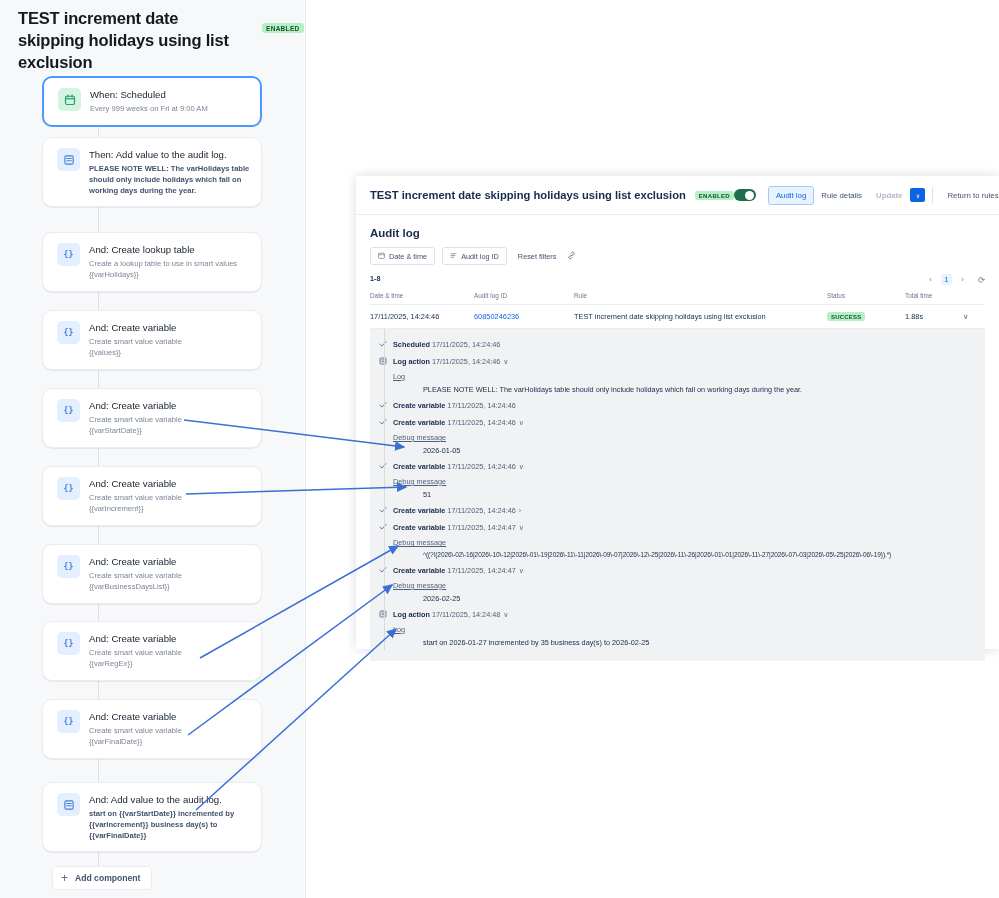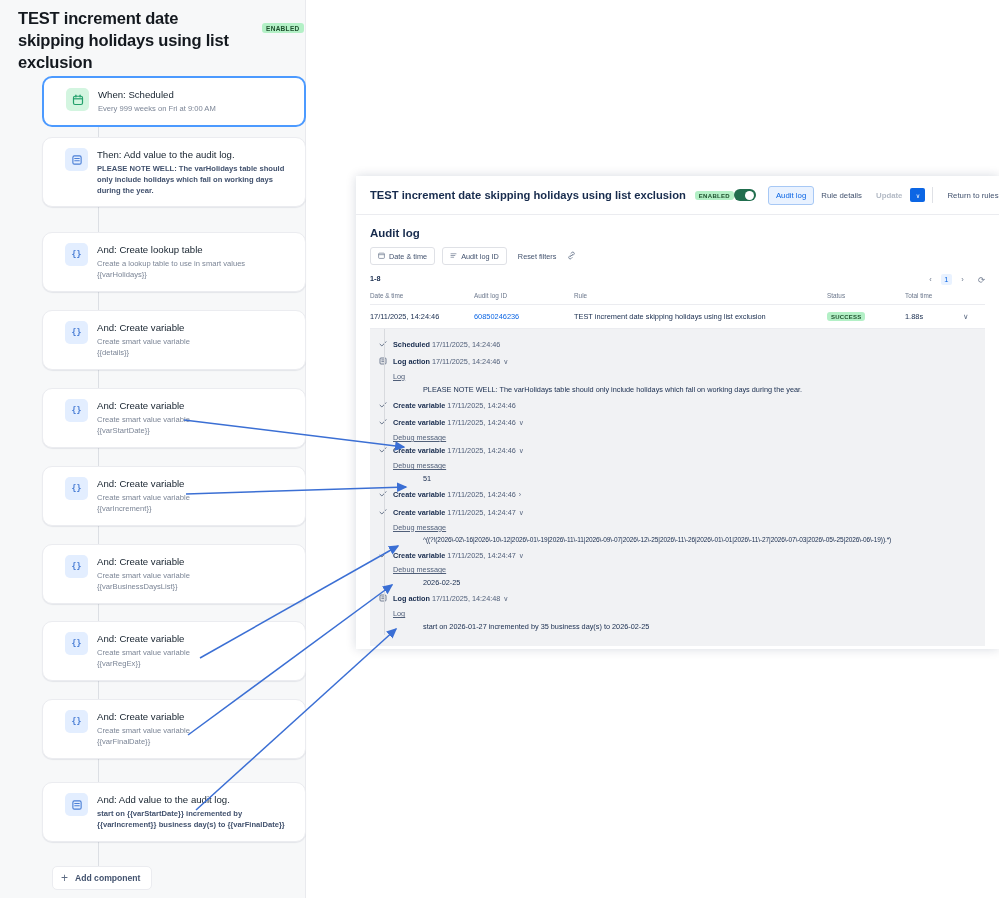--- a/index.html
+++ b/index.html
@@ -30,26 +30,26 @@
     padding: 2px 4px 1px 4px; border-radius: 3px;
   }
 
   
   .spine {
     position: absolute; left: 98px; top: 120px;
     width: 1px; height: 746px; background: #dcdfe4;
   }
 
   .node {
-    position: absolute; left: 42px; width: 264px;
+    position: absolute; left: 42px; width: 220px;
     background: #ffffff;
     border: 1px solid #ebecf0;
     border-radius: 10px;
     box-shadow: 0 1px 1px rgba(9,30,66,0.08);
-    padding: 10px 10px 10px 22px;
+    padding: 10px 10px 10px 14px;
     display: flex; gap: 9px;
   }
   .node.trigger {
     border: 2px solid #4c9aff;
     box-shadow: none;
   }
   .node-ico {
     flex: 0 0 auto;
     width: 23px; height: 23px; border-radius: 5px;
     display: flex; align-items: center; justify-content: center;
@@ -238,21 +238,21 @@
         </div>
         <div class="node" style="top: 310px;">
           <div class="node-ico ico-blue">
             <svg width="13" height="13" viewBox="0 0 16 16">
               <text x="8" y="11.6" font-family="DejaVu Sans Mono, monospace" font-size="10" font-weight="bold" text-anchor="middle" fill="currentColor">{}</text>
             </svg>
           </div>
           <div class="node-body">
             <div class="node-title">And: Create variable</div>
             <div class="node-sub">Create smart value variable</div>
-            <div class="node-sub sv">{{details}}</div>
+            <div class="node-sub sv">{{values}}</div>
           </div>
         </div>
         <div class="node" style="top: 388px;">
           <div class="node-ico ico-blue">
             <svg width="13" height="13" viewBox="0 0 16 16">
               <text x="8" y="11.6" font-family="DejaVu Sans Mono, monospace" font-size="10" font-weight="bold" text-anchor="middle" fill="currentColor">{}</text>
             </svg>
           </div>
           <div class="node-body">
             <div class="node-title">And: Create variable</div>
@@ -440,20 +440,21 @@
               </svg></span>
             <span><span class="step-name">Create variable</span> <span class="step-ts">17/11/2025, 14:24:46</span></span>
           </div>
           <div class="step">
             <span class="step-ico"><svg width="8" height="8" viewBox="0 0 12 12">
                 <path d="M1.5 6.3 4.3 9 10.5 2.6" fill="none" stroke="#44546f" stroke-width="1.2" stroke-linecap="round" stroke-linejoin="round"></path>
               </svg></span>
             <span><span class="step-name">Create variable</span> <span class="step-ts">17/11/2025, 14:24:46</span><span class="step-chev">∨</span></span>
           </div>
           <div class="dbg-label">Debug message</div>
+          <div class="dbg-value">2026-01-05</div>
           <div class="step">
             <span class="step-ico"><svg width="8" height="8" viewBox="0 0 12 12">
                 <path d="M1.5 6.3 4.3 9 10.5 2.6" fill="none" stroke="#44546f" stroke-width="1.2" stroke-linecap="round" stroke-linejoin="round"></path>
               </svg></span>
             <span><span class="step-name">Create variable</span> <span class="step-ts">17/11/2025, 14:24:46</span><span class="step-chev">∨</span></span>
           </div>
           <div class="dbg-label">Debug message</div>
           <div class="dbg-value">51</div>
           <div class="step">
             <span class="step-ico"><svg width="8" height="8" viewBox="0 0 12 12">

